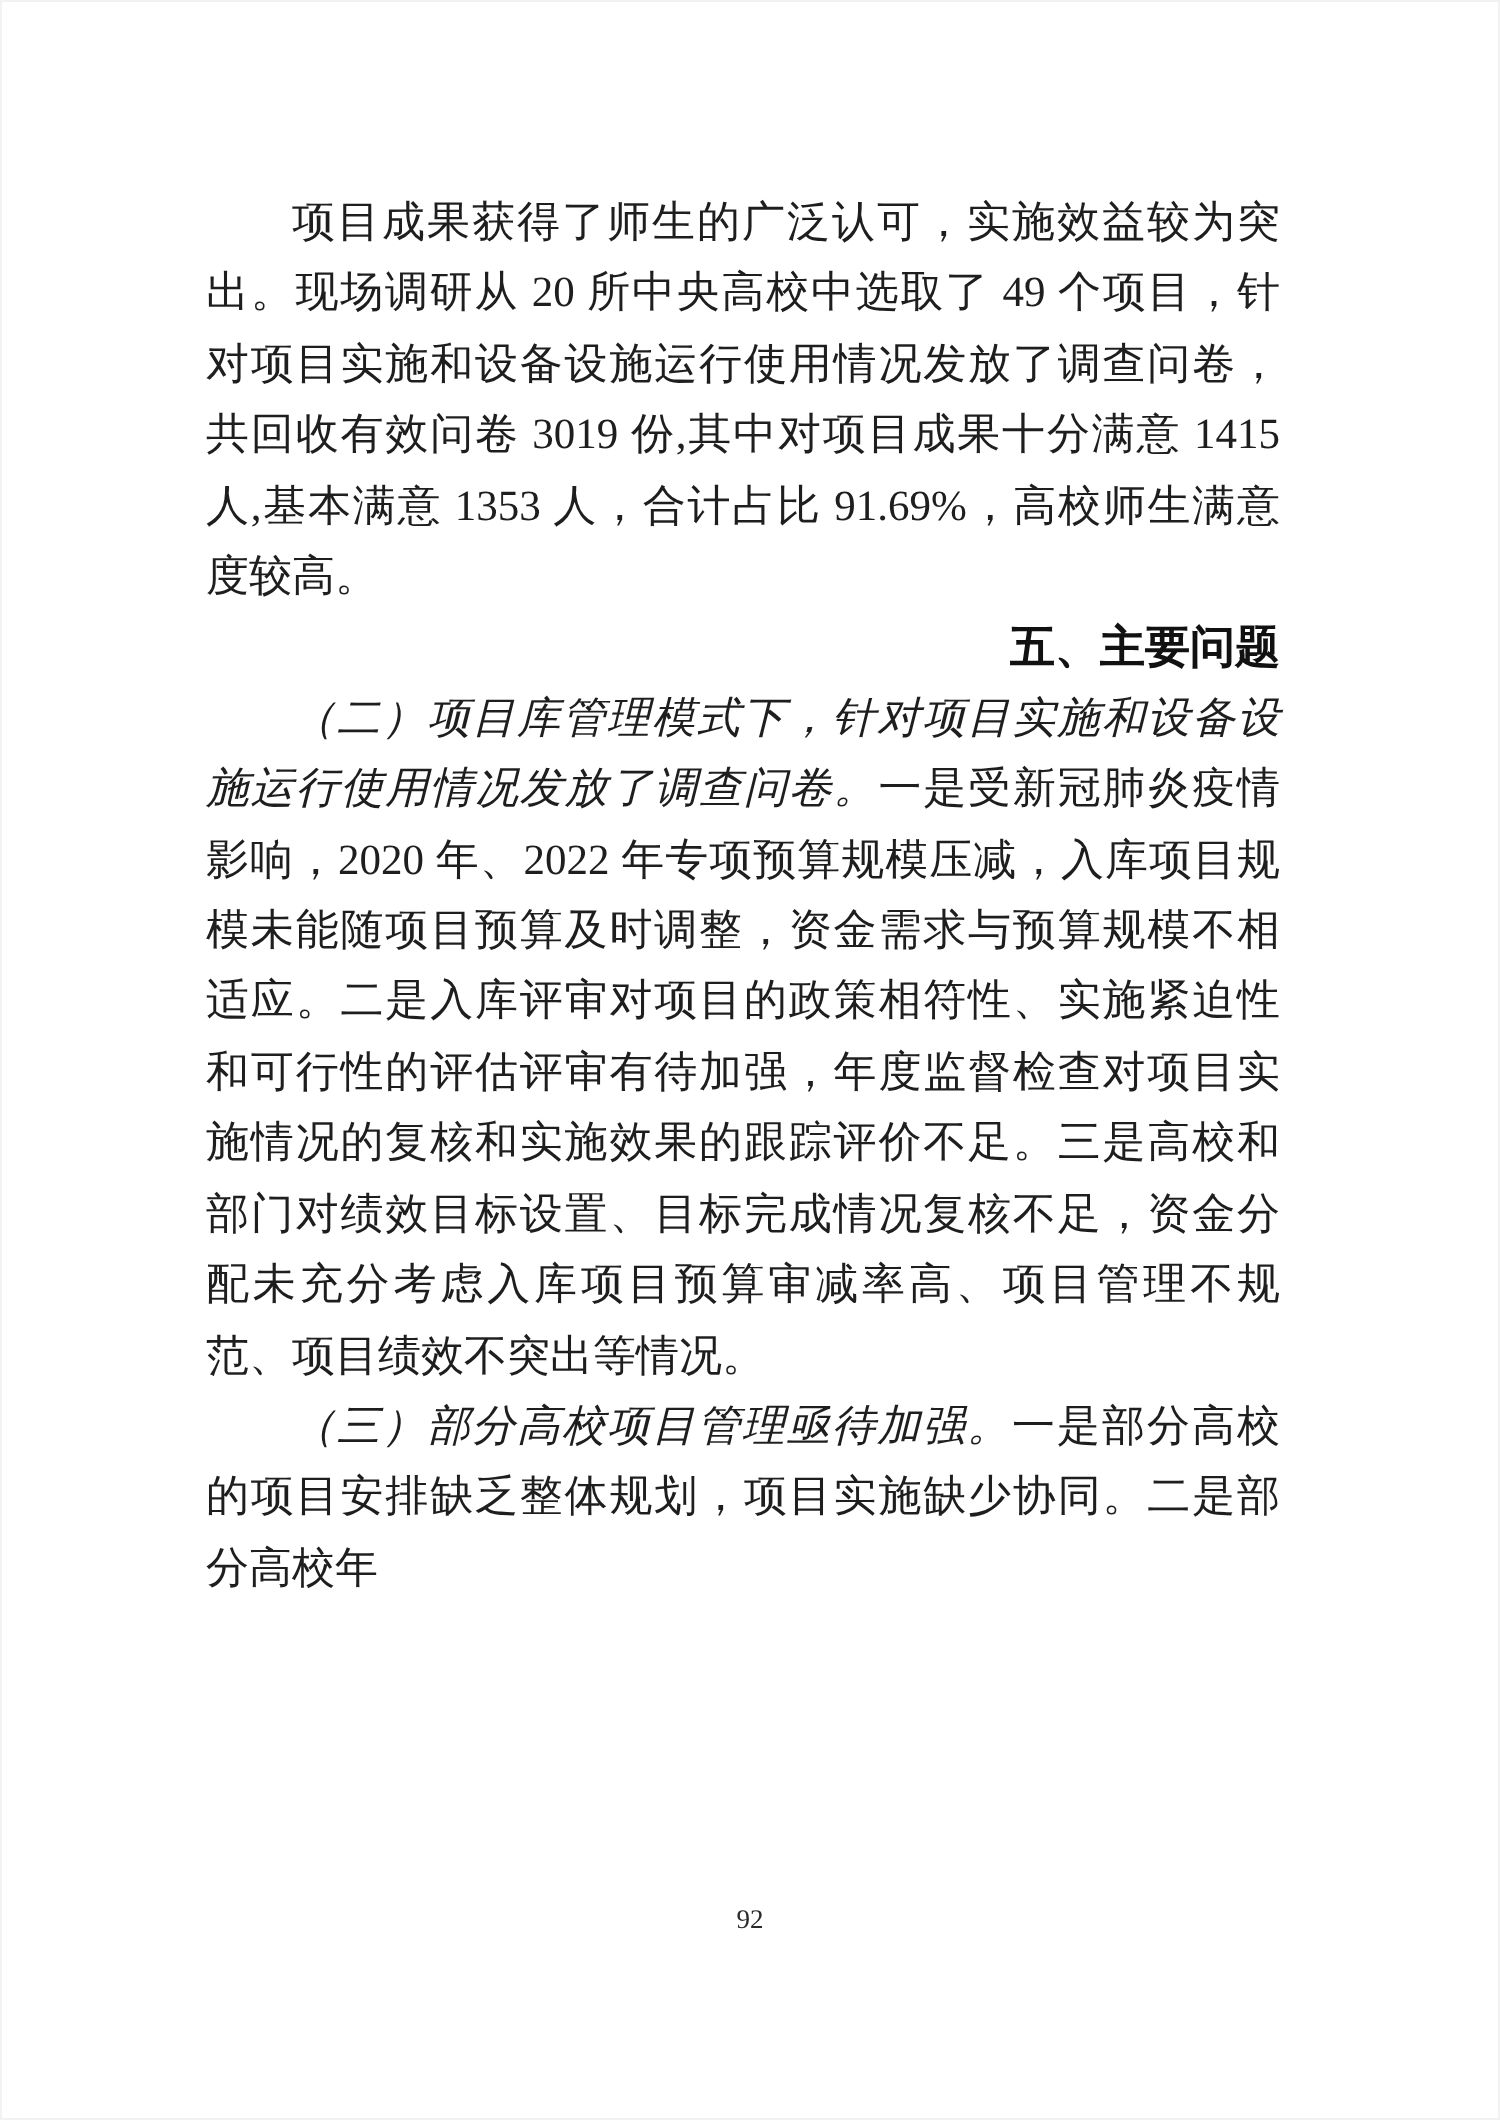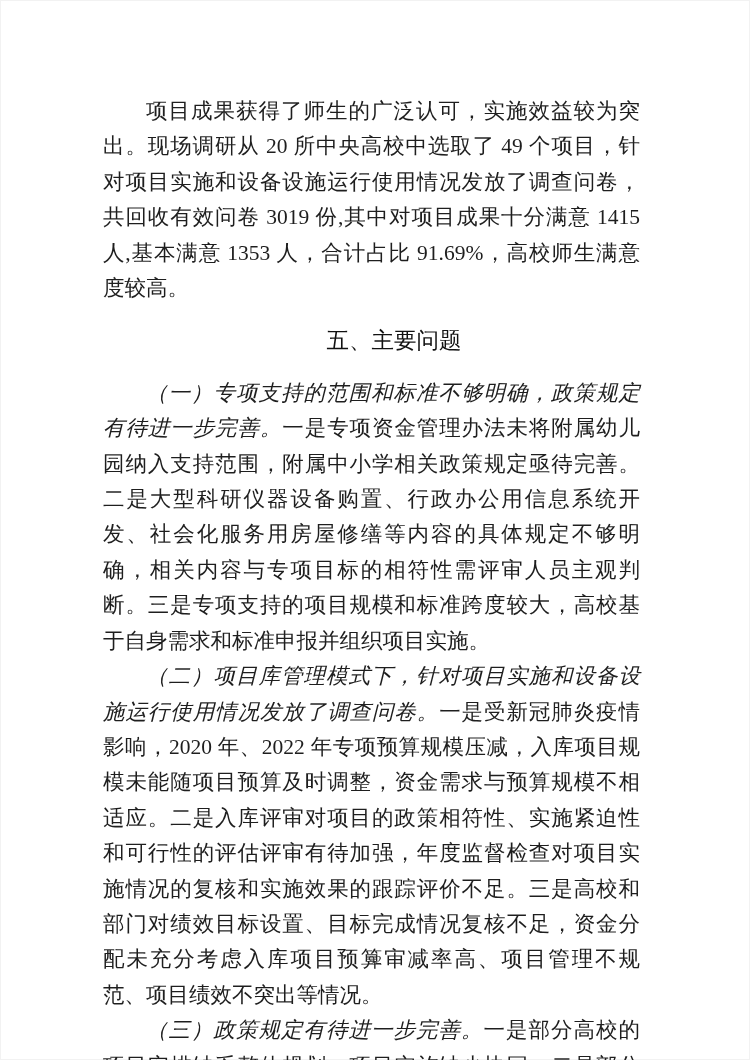--- a/index.html
+++ b/index.html
@@ -29,29 +29,29 @@
   }
   .para {
     margin: 0;
     padding: 0;
     text-indent: 2em;
   }
   .para .lead {
     font-style: italic;
   }
   .heading {
-    margin: 17px;
+    margin: 0;
     padding: 0;
     text-indent: 2em;
     font-size: 22.5px;
     line-height: 35.4px;
-    font-weight: 400;
+    font-weight: 700;
     font-family: "Liberation Sans", "DejaVu Sans", sans-serif;
     color: #111111;
-    text-align: center;
+    text-align: right;
   }
   .page-number {
     position: absolute;
     top: 951px;
     left: 0;
     width: 100%;
     text-align: center;
     font-size: 13.5px;
     line-height: 18px;
     color: #2a2a2a;
@@ -61,22 +61,21 @@
 </head>
 <body>
 
 <div class="page">
   <div class="content">
 
     <p class="para"><span class="lead"></span><span>项目成果获得了师生的广泛认可，实施效益较为突出。现场调研从 20 所中央高校中选取了 49 个项目，针对项目实施和设备设施运行使用情况发放了调查问卷，共回收有效问卷 3019 份,其中对项目成果十分满意 1415 人,基本满意 1353 人，合计占比 91.69%，高校师生满意度较高。</span></p>
 
     <h2 class="heading">五、主要问题</h2>
 
-    <p class="para"><span class="lead">（一）专项支持的范围和标准不够明确，政策规定有待进一步完善。</span><span>一是专项资金管理办法未将附属幼儿园纳入支持范围，附属中小学相关政策规定亟待完善。二是大型科研仪器设备购置、行政办公用信息系统开发、社会化服务用房屋修缮等内容的具体规定不够明确，相关内容与专项目标的相符性需评审人员主观判断。三是专项支持的项目规模和标准跨度较大，高校基于自身需求和标准申报并组织项目实施。</span></p>
 
     <p class="para"><span class="lead">（二）项目库管理模式下，针对项目实施和设备设施运行使用情况发放了调查问卷。</span><span>一是受新冠肺炎疫情影响，2020 年、2022 年专项预算规模压减，入库项目规模未能随项目预算及时调整，资金需求与预算规模不相适应。二是入库评审对项目的政策相符性、实施紧迫性和可行性的评估评审有待加强，年度监督检查对项目实施情况的复核和实施效果的跟踪评价不足。三是高校和部门对绩效目标设置、目标完成情况复核不足，资金分配未充分考虑入库项目预算审减率高、项目管理不规范、项目绩效不突出等情况。</span></p>
 
-    <p class="para"><span class="lead">（三）政策规定有待进一步完善。</span><span>一是部分高校的项目安排缺乏整体规划，项目实施缺少协同。二是部分高校年</span></p>
+    <p class="para"><span class="lead">（三）部分高校项目管理亟待加强。</span><span>一是部分高校的项目安排缺乏整体规划，项目实施缺少协同。二是部分高校年</span></p>
 
   </div>
 
   <div class="page-number">92</div>
 </div>
 
 </body></html>

